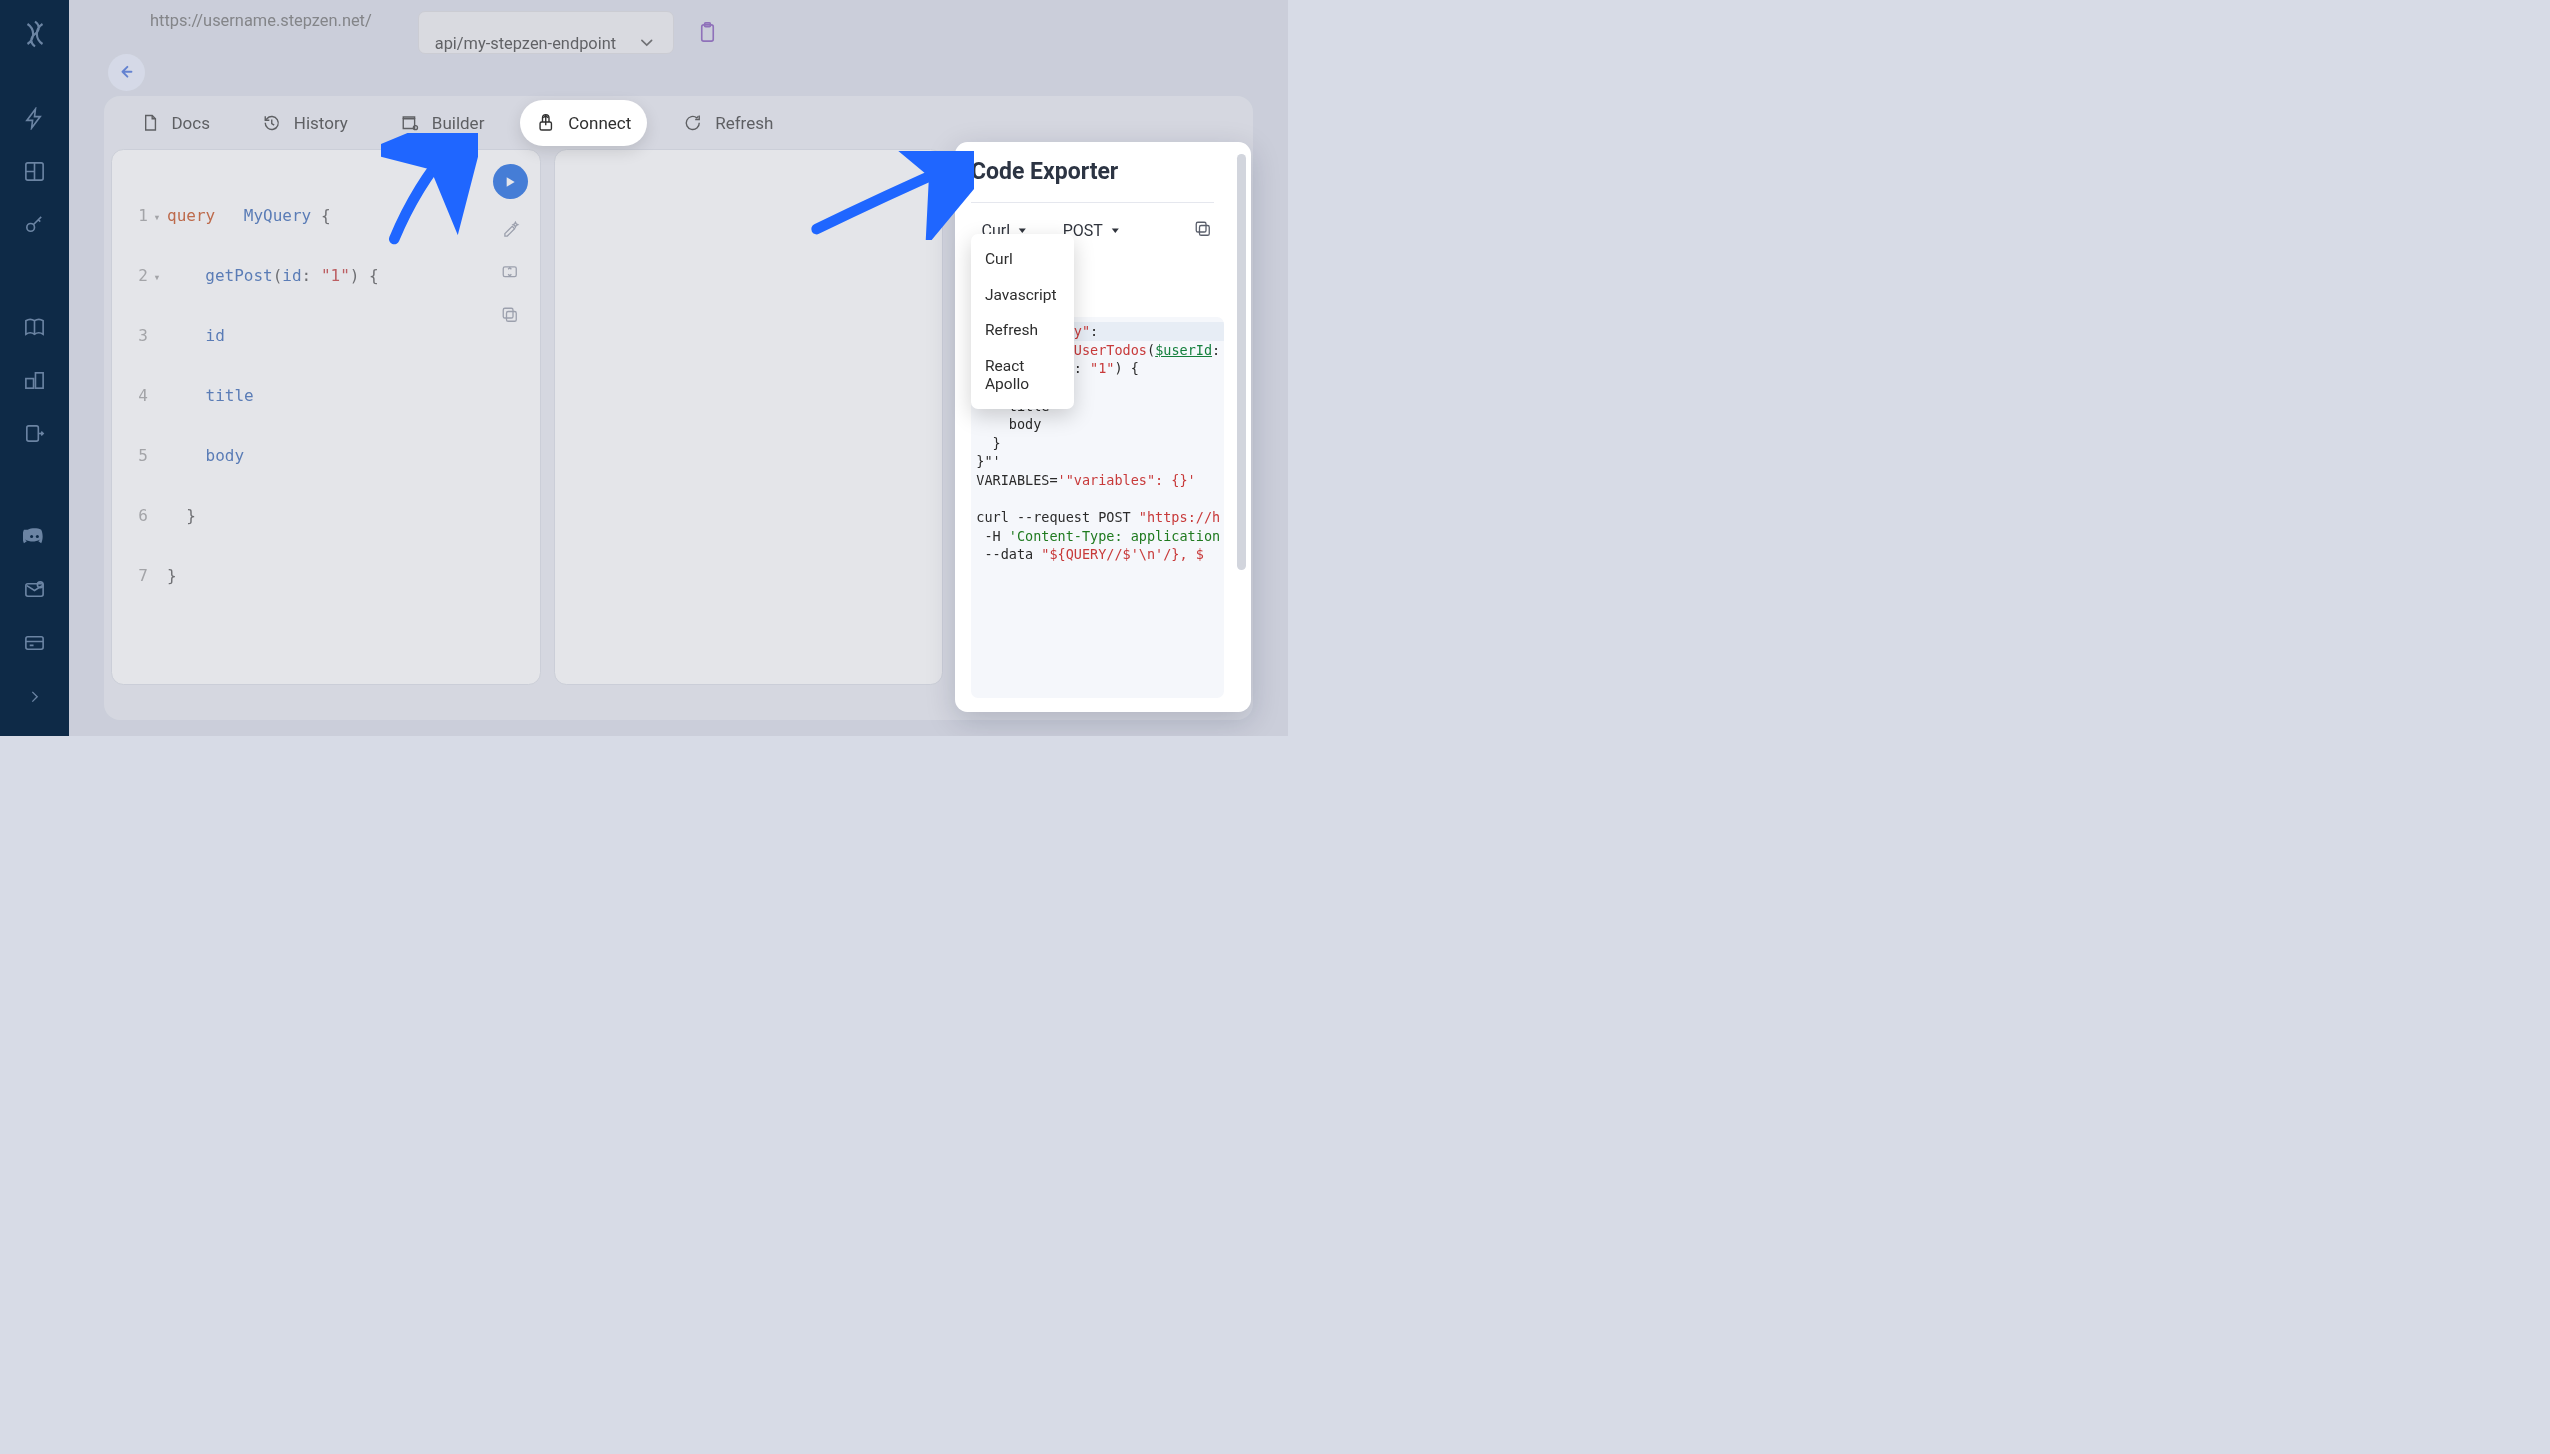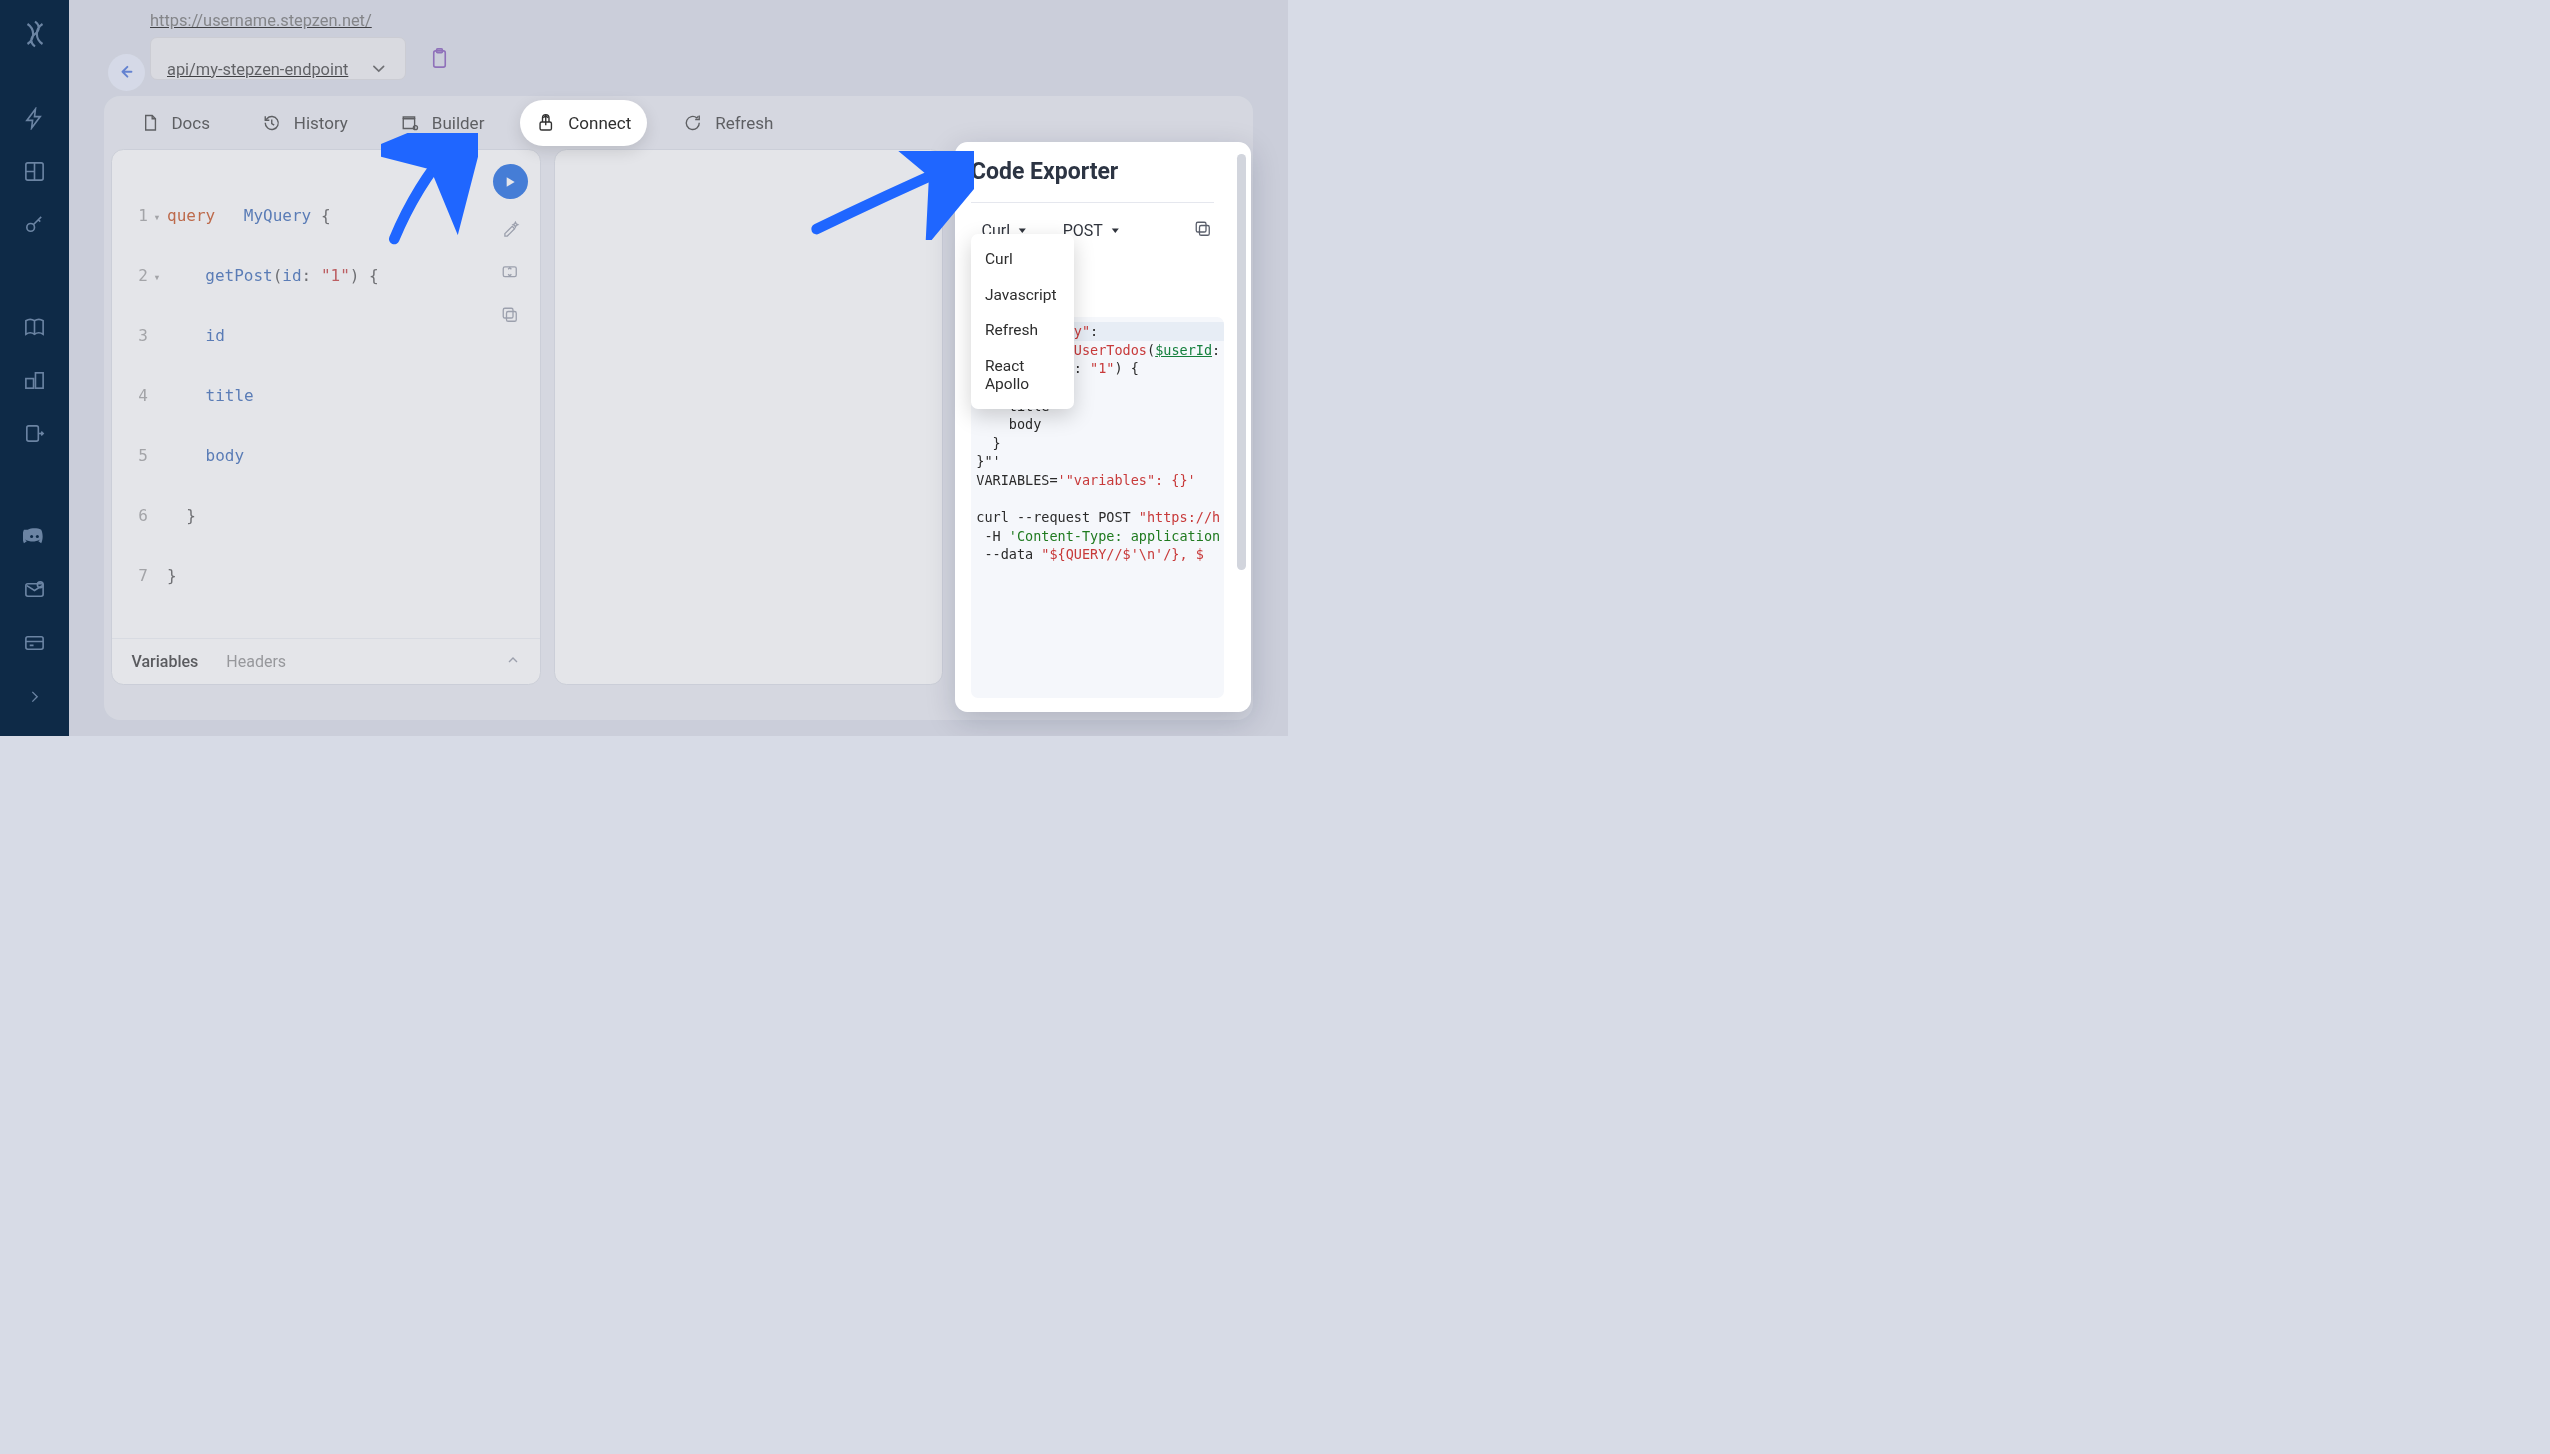--- a/index.html
+++ b/index.html
@@ -52,21 +52,21 @@
     left: 69px; right: 0; top: 0; bottom: 0;
     background: rgba(180,184,196,0.35);
     pointer-events: none;
     z-index: 5;
   }
 
   
   .header {
     position: absolute;
     left: 104px; top: 10.6px;
-    display: flex; flex-direction: column; text-decoration: underline;
+    display: flex; 
   }
   .back-btn {
     position: absolute;
     left: 3.5px; top: 43px;
     width: 37px; height: 37px;
     border-radius: 50%;
     background: #e6ecfa;
     display: flex; align-items: center; justify-content: center;
     cursor: pointer;
   }
@@ -481,29 +481,20 @@
             <path stroke="#8f94a2" stroke-width="1.6" fill="none" d="m10 9 2-2 2 2M10 15l2 2 2-2"></path>
           </svg>
       </div>
       <div class="side-icn">
         <svg width="19.5" height="19.5" viewBox="0 0 24 24">
             <rect stroke="#8f94a2" stroke-width="1.6" fill="none" x="8" y="8" width="12" height="12" rx="2"></rect>
             <rect stroke="#8f94a2" stroke-width="1.6" fill="none" x="4" y="4" width="12" height="12" rx="2"></rect>
           </svg>
       </div>
     </div>
-    <div class="editor-footer">
-      <span class="tab active">Variables</span>
-      <span class="tab">Headers</span>
-      <span class="chev">
-        <svg width="16" height="16" viewBox="0 0 24 24">
-            <path stroke="#8f94a2" stroke-width="2" fill="none" d="m6 15 6-6 6 6"></path>
-          </svg>
-      </span>
-    </div>
   </div>
 
   <div class="results-pane"></div>
 </div>
 
 <div class="dim-overlay"></div>
 
 <div class="exporter">
   <div class="exporter-scroll"></div>
   <h2>Code Exporter</h2>

